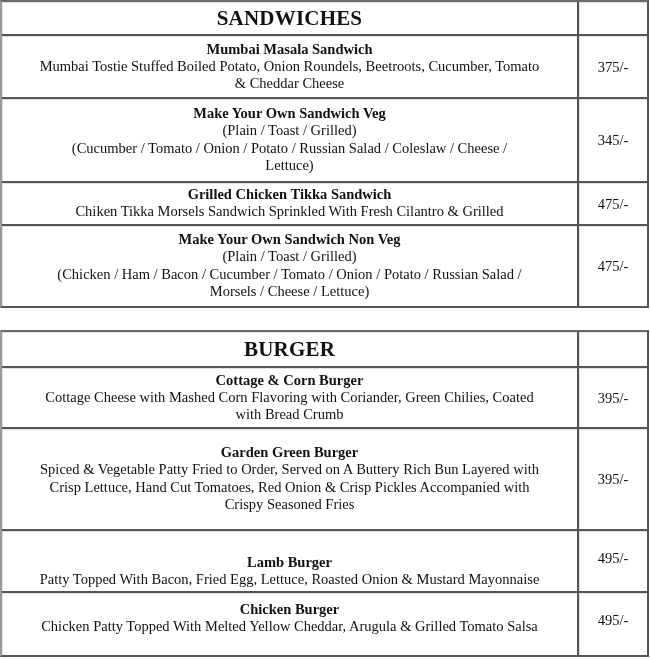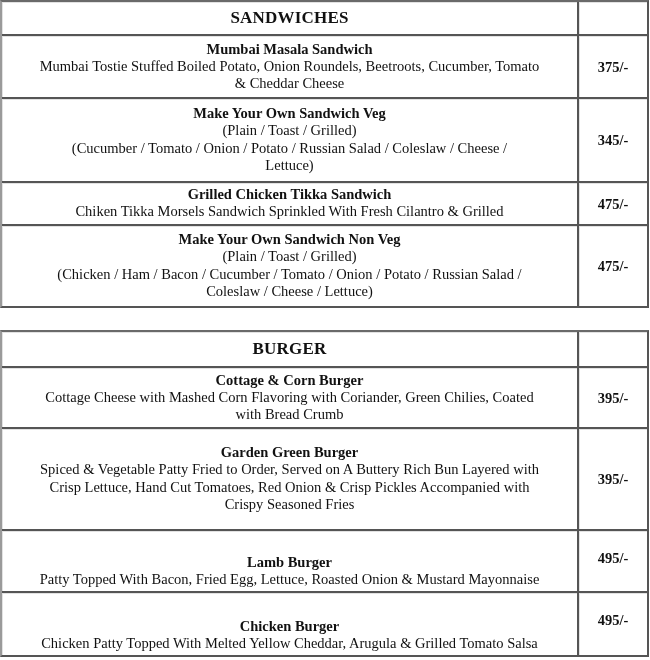--- a/index.html
+++ b/index.html
@@ -38,37 +38,37 @@
     .menu-table td.price-cell {
       border-right: none;
       width: 68px;
     }
     .menu-table tr:last-child td {
       border-bottom: none;
       margin-left: 44px;
     }
     .section-title {
       font-weight: bold;
-      font-size: 17px;
+      font-size: 21px;
       letter-spacing: 0.2px;
       padding-top: 6px;
     }
     .item-name {
       font-weight: bold;
       font-size: 14.5px;
       line-height: 17px;
       display: block;
     }
     .item-line {
       font-size: 14.5px;
       line-height: 17.5px;
       display: block;
     }
     .price {
-      font-weight: bold;
+      font-weight: normal;
       font-size: 14.5px;
     }
     #table-sandwiches { top: 0; }
     #table-burger { top: 330px; }
   </style>
 </head>
 <body>
 
 <table class="menu-table" id="table-sandwiches">
   <tbody>
@@ -106,21 +106,21 @@
     </td>
     <td class="price-cell">
       <span class="price">475/-</span>
     </td>
   </tr>
   <tr style="height:80px">
     <td>
       <span class="item-name">Make Your Own Sandwich Non Veg</span>
       <span class="item-line">(Plain / Toast / Grilled)</span>
       <span class="item-line">(Chicken / Ham / Bacon /  Cucumber / Tomato / Onion / Potato / Russian Salad /</span>
-      <span class="item-line">Coleslaw / Cheese / Lettuce)</span>
+      <span class="item-line">Morsels / Cheese / Lettuce)</span>
     </td>
     <td class="price-cell">
       <span class="price">475/-</span>
     </td>
   </tr>
 </tbody>
   </table>
 
 <table class="menu-table" id="table-burger">
   <tbody>
@@ -154,21 +154,21 @@
   <tr style="height:62px">
     <td style="vertical-align:bottom; padding-bottom:3px;">
       <span class="item-name">Lamb Burger</span>
       <span class="item-line">Patty Topped With Bacon, Fried Egg, Lettuce, Roasted Onion &amp; Mustard Mayonnaise</span>
     </td>
     <td class="price-cell" style="vertical-align:top; padding-top:18px;">
       <span class="price">495/-</span>
     </td>
   </tr>
   <tr style="height:62px">
-    <td style="vertical-align:bottom; padding-bottom:3px;">
+    <td style="vertical-align:bottom; padding-bottom:20px;">
       <span class="item-name">Chicken Burger</span>
       <span class="item-line">Chicken Patty Topped With Melted Yellow Cheddar, Arugula &amp; Grilled Tomato Salsa</span>
     </td>
     <td class="price-cell" style="vertical-align:top; padding-top:18px;">
       <span class="price">495/-</span>
     </td>
   </tr>
 </tbody>
   </table>
 

